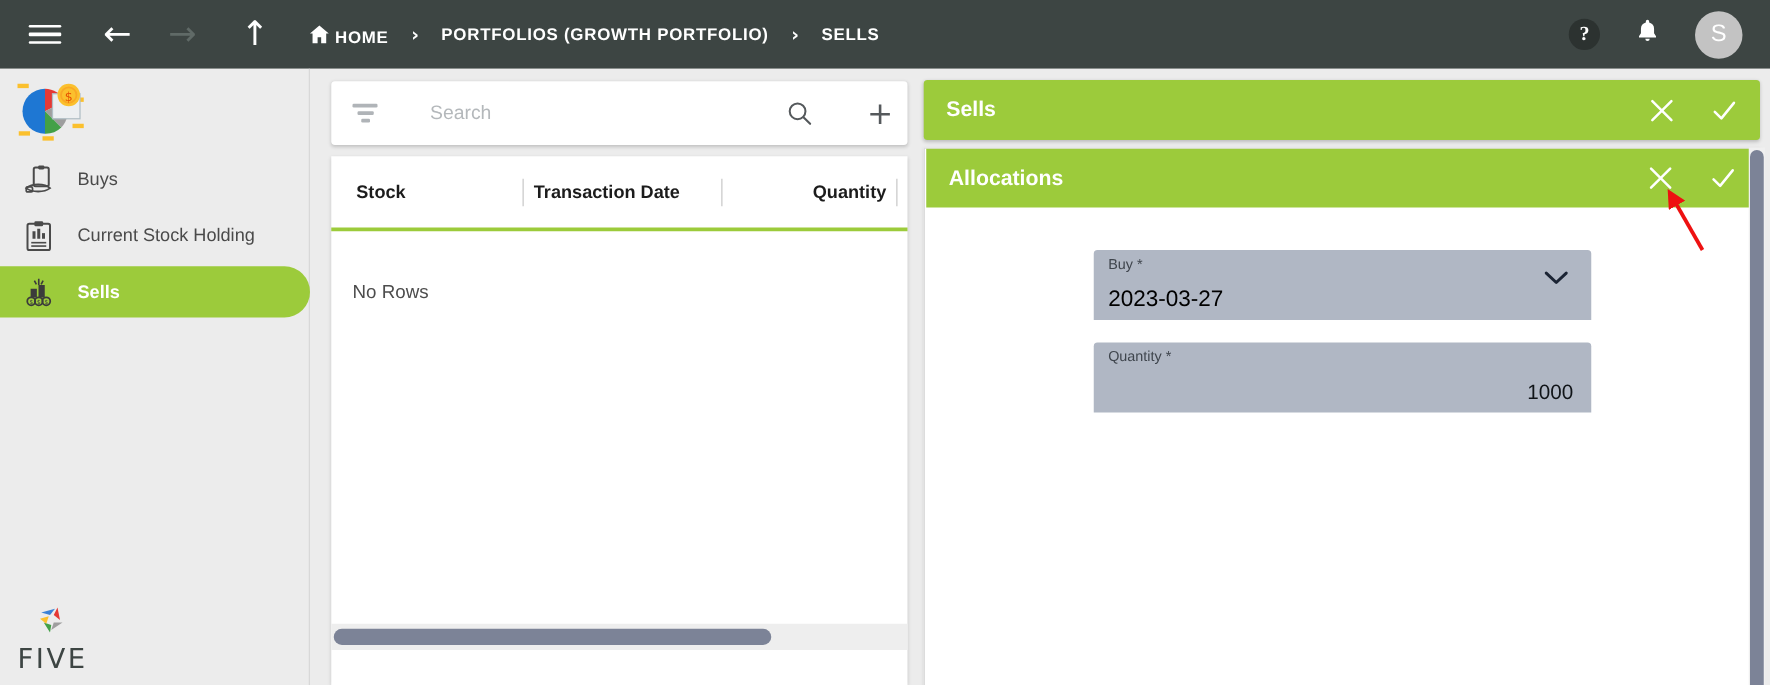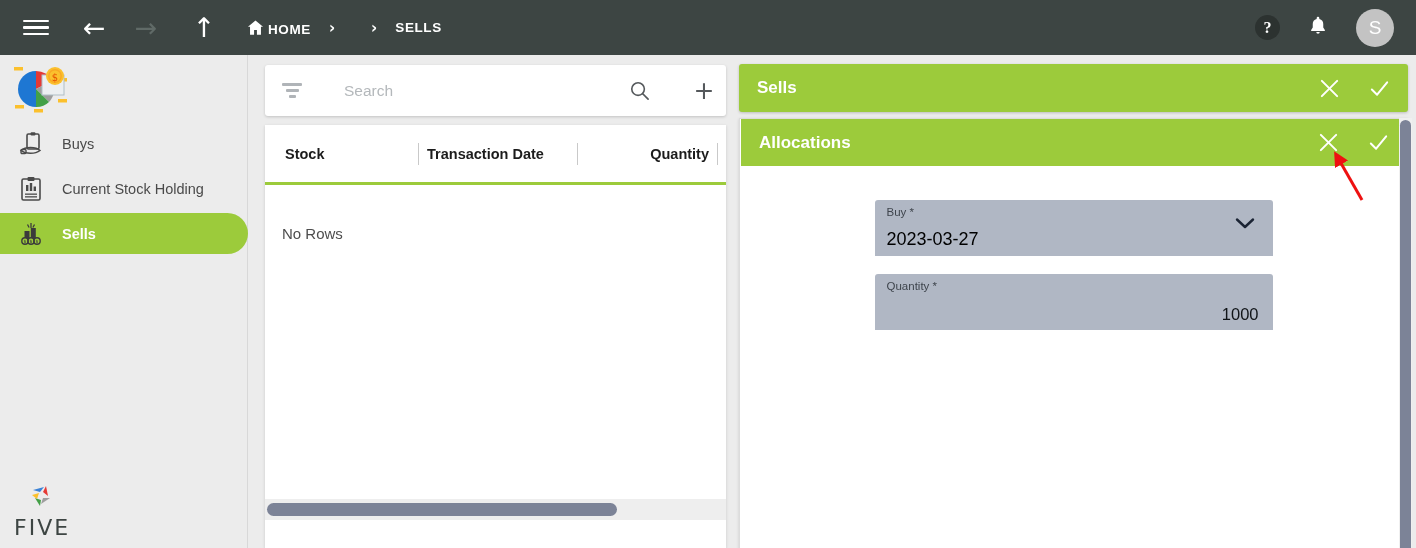--- a/index.html
+++ b/index.html
@@ -256,20 +256,21 @@
   </div>
 
   <div class="crumbs">
     <div class="home-wrap">
       <svg width="19" height="19" viewBox="0 0 24 24">
         <path d="M12 3 2.5 11.2h2.6V21h5.1v-6h3.6v6h5.1v-9.8h2.6z" fill="#ffffff"></path>
       </svg>
       <span class="crumb">HOME</span>
     </div>
     <span class="crumb-sep">›</span>
+    <span class="crumb">PORTFOLIOS (GROWTH PORTFOLIO)</span>
     <span class="crumb-sep">›</span>
     <span class="crumb">SELLS</span>
   </div>
 
   <div class="tb-right">
     <div class="help-circle">
       <span>?</span>
     </div>
     <div>
       <svg width="20" height="22" viewBox="0 0 24 26">

